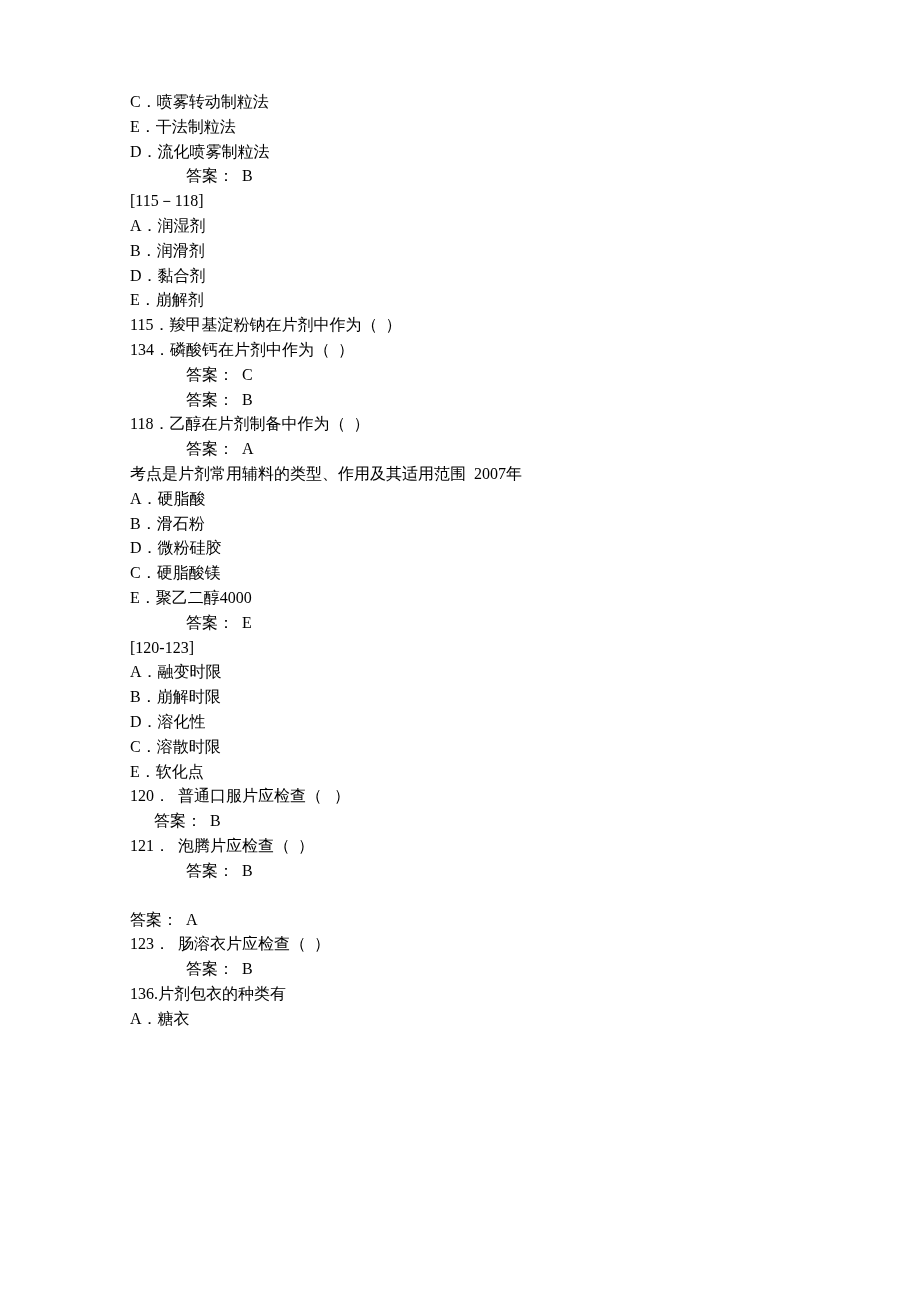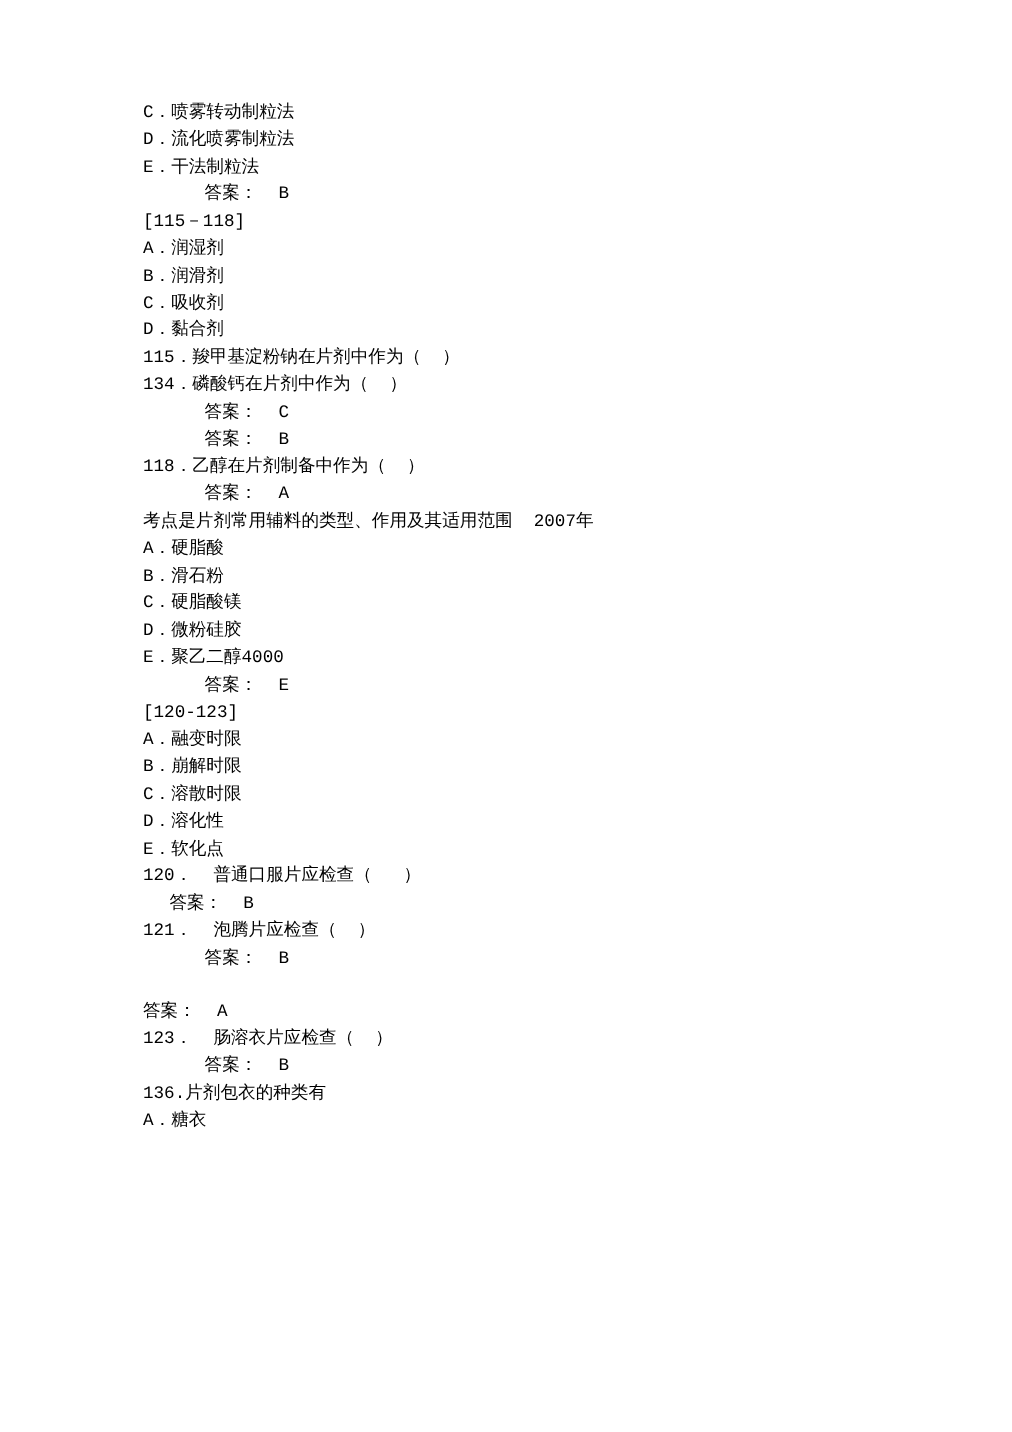--- a/index.html
+++ b/index.html
@@ -1,19 +1,18 @@
 <!DOCTYPE html>
 <html><head>
   <meta charset="utf-8">
   <style>
     * {
       margin: 0;
       padding: 0;
       box-sizing: border-box;
-      font-family: Liberation Mono, monospace;
     }
     body {
       background: #ffffff;
       font-family: "SimSun", "宋体", serif;
       font-size: 16px;
       color: #000000;
       line-height: 1.55;
       padding: 90px 130px;
       width: 920px;
     }
@@ -28,46 +27,46 @@
     }
     .blank {
       height: 24px;
     }
   </style>
 </head>
 <body>
 
 <div id="content">
     <div class="line ">C．喷雾转动制粒法</div>
+    <div class="line ">E．干法制粒法</div>
     <div class="line ">D．流化喷雾制粒法</div>
-    <div class="line ">E．干法制粒法</div>
     <div class="line indent1">答案：  B</div>
     <div class="line ">[115－118]</div>
     <div class="line ">A．润湿剂</div>
     <div class="line ">B．润滑剂</div>
-    <div class="line ">C．吸收剂</div>
     <div class="line ">D．黏合剂</div>
+    <div class="line ">E．崩解剂</div>
     <div class="line ">115．羧甲基淀粉钠在片剂中作为（  ）</div>
     <div class="line ">134．磷酸钙在片剂中作为（  ）</div>
     <div class="line indent1">答案：  C</div>
     <div class="line indent1">答案：  B</div>
     <div class="line ">118．乙醇在片剂制备中作为（  ）</div>
     <div class="line indent1">答案：  A</div>
     <div class="line ">考点是片剂常用辅料的类型、作用及其适用范围  2007年</div>
     <div class="line ">A．硬脂酸</div>
     <div class="line ">B．滑石粉</div>
+    <div class="line ">D．微粉硅胶</div>
     <div class="line ">C．硬脂酸镁</div>
-    <div class="line ">D．微粉硅胶</div>
     <div class="line ">E．聚乙二醇4000</div>
     <div class="line indent1">答案：  E</div>
     <div class="line ">[120-123]</div>
     <div class="line ">A．融变时限</div>
     <div class="line ">B．崩解时限</div>
+    <div class="line ">D．溶化性</div>
     <div class="line ">C．溶散时限</div>
-    <div class="line ">D．溶化性</div>
     <div class="line ">E．软化点</div>
     <div class="line ">120．  普通口服片应检查（   ）</div>
     <div class="line indent-small">答案：  B</div>
     <div class="line ">121．  泡腾片应检查（  ）</div>
     <div class="line indent1">答案：  B</div>
     <div class="line blank"></div>
     <div class="line ">答案：  A</div>
     <div class="line ">123．  肠溶衣片应检查（  ）</div>
     <div class="line indent1">答案：  B</div>
     <div class="line ">136.片剂包衣的种类有</div>

